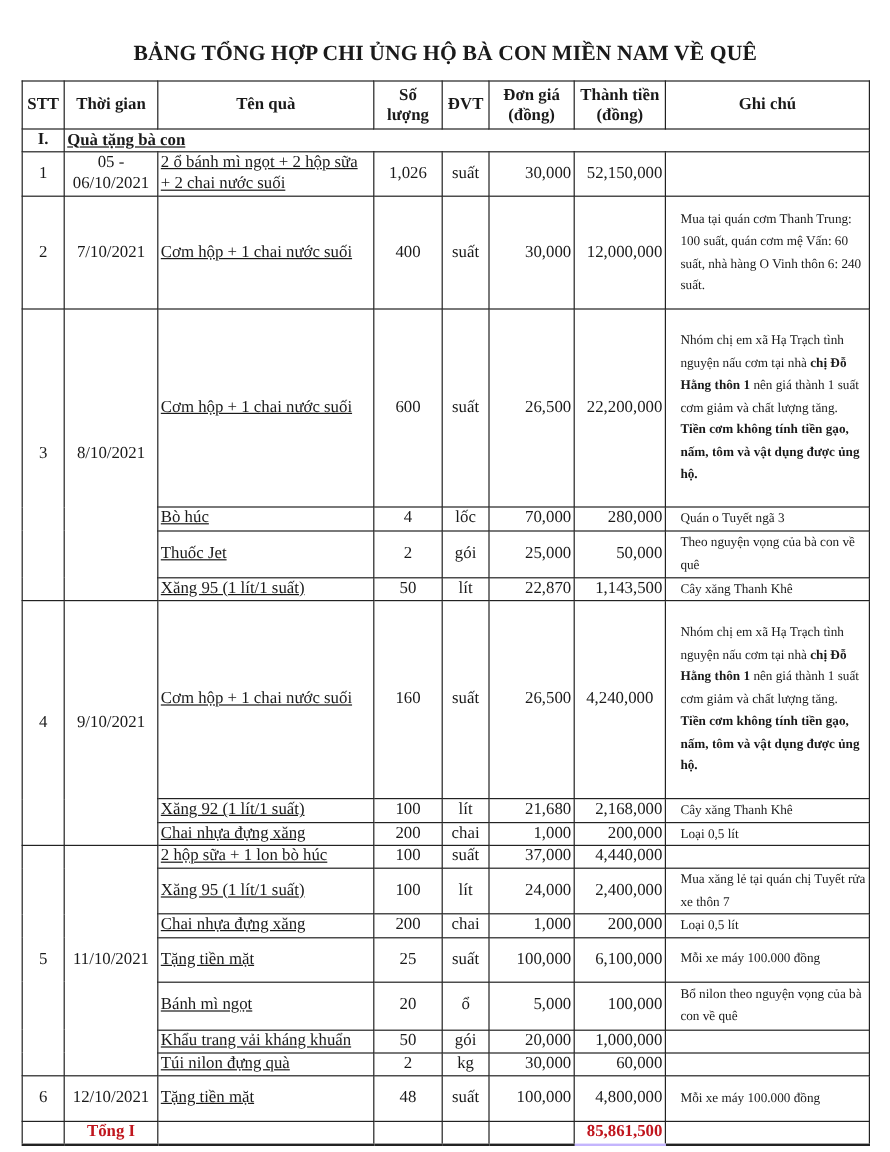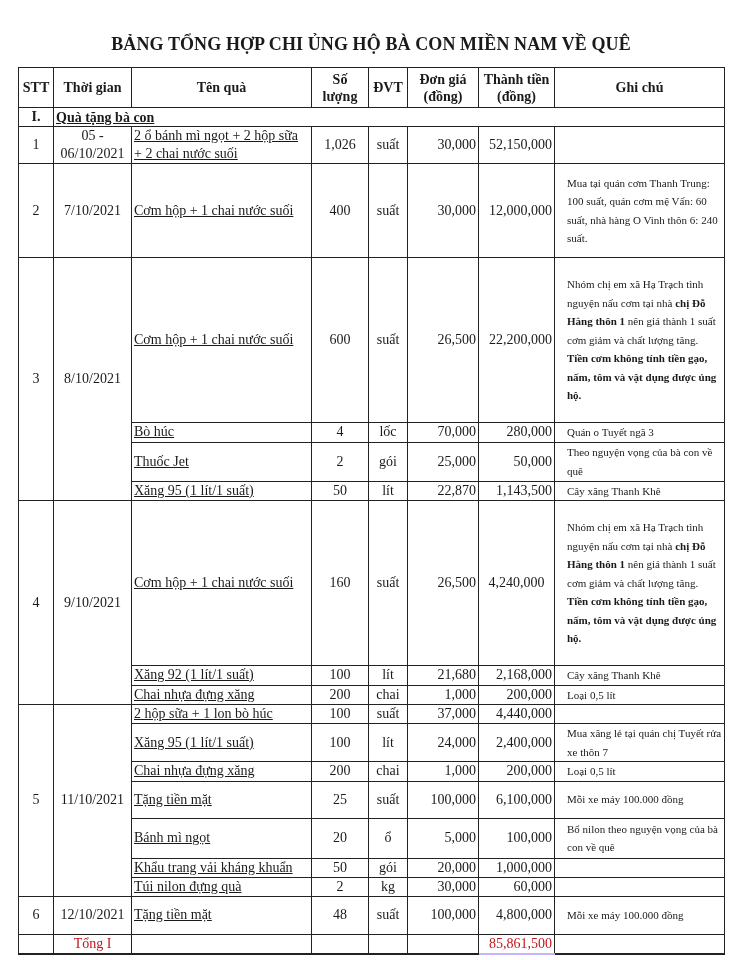--- a/index.html
+++ b/index.html
@@ -9,21 +9,21 @@
            font-weight:bold; font-size:18px; letter-spacing:0.1px; }
   table { position:absolute; top:67px; left:18px; border-collapse:collapse;
           table-layout:fixed; font-size:14px; }
   td, th { border:1px solid #222; padding:0 2px; line-height:18px; vertical-align:middle; }
   th { font-weight:bold; text-align:center; line-height:17px; }
   .c { text-align:center; }
   .r { text-align:right;margin-top:34px; }
   .l { text-align:left;text-decoration:underline; }
   .note { font-size:11px; line-height:18.5px; padding-left:12px;font-family:Liberation Serif, serif; }
   .b { font-weight:bold; }
-  .red { color:#c0161e; font-weight:normal; }
+  .red { color:#c0161e; font-weight:bold; }
   tr.thin td { border-top:1px solid #aaa; }
 </style>
 </head>
 <body>
 
 <div class="title">BẢNG TỔNG HỢP CHI ỦNG HỘ BÀ CON MIỀN NAM VỀ QUÊ</div>
 
 <table>
   <colgroup>
     <col style="width:35px">

